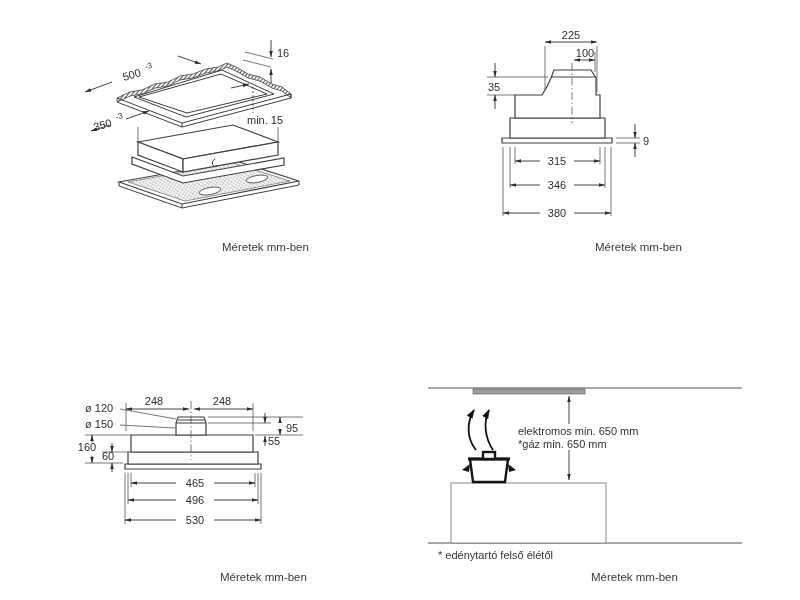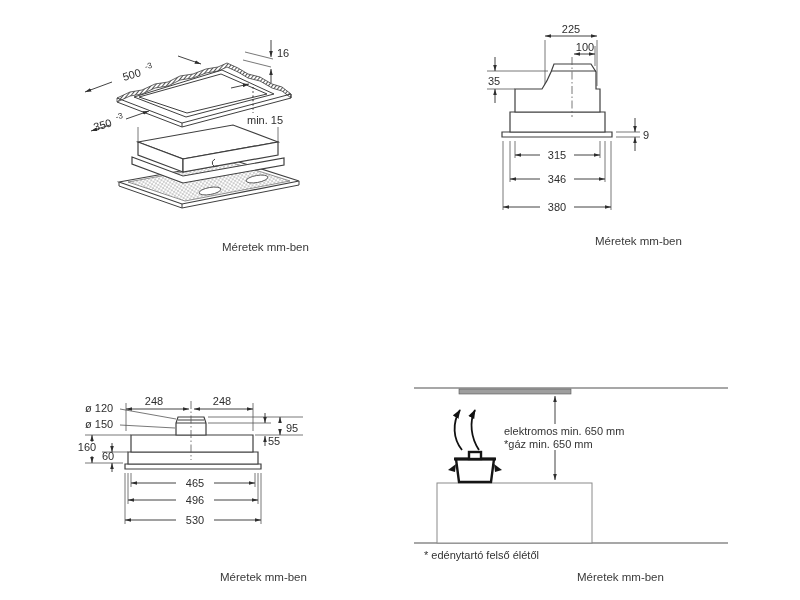--- a/index.html
+++ b/index.html
@@ -104,21 +104,21 @@
         <path class="outl" d="M78,112 L78,125 L123,142 L123,129 Z"></path>
         <path class="outl" d="M123,129 L123,142 L218,125 L218,112 Z"></path>
         <path class="outl" d="M72,127 L123,146 L224,128 L224,135 L123,153 L72,134 Z"></path>
         <path class="outl2" d="M155,129 q-4,2 -2.5,5.5 q1.5,3 5,1.5" stroke-width="1"></path>
       </g>
 
       <text class="cap" x="162" y="221">Méretek mm-ben</text>
     </svg>
   </div>
 
-  <div class="panel" style="left:440px;top:24px">
+  <div class="panel" style="left:440px;top:30px">
     <svg width="320" height="230" viewBox="0 0 320 230">
       <g>
         <path class="outl" d="M62,108 L172,108 L172,113 L62,113 Z"></path>
         <path class="outl" d="M70,88 L165,88 L165,108 L70,108 Z"></path>
         <path class="outl" d="M75,88 L75,65 L102,65 C106,59 109,53 111,48 L114,40 L151,40 L156,48 L156,65 L160,65 L160,88 Z"></path>
         <path class="outl2" d="M111,47 L156,47" stroke-width="0.8"></path>
         <path class="cl" d="M132,33 L132,93"></path>
       </g>
 
       <g>
@@ -225,21 +225,21 @@
         <text x="137" y="134" text-anchor="middle">496</text>
         <path class="dim" d="M67,150 L118,150" marker-start="url(#ah)"></path>
         <path class="dim" d="M156,150 L203,150" marker-end="url(#ah)"></path>
         <text x="137" y="154" text-anchor="middle">530</text>
       </g>
 
       <text class="cap" x="162" y="211">Méretek mm-ben</text>
     </svg>
   </div>
 
-  <div class="panel" style="left:412px;top:370px">
+  <div class="panel" style="left:426px;top:370px">
     <svg width="330" height="220" viewBox="0 0 330 220">
       <path class="room" d="M2,18 L316,18"></path>
       <rect x="47" y="19" width="112" height="5" fill="#9e9e9e" stroke="#555" stroke-width="0.6"></rect>
       <path class="room" d="M2,173 L316,173"></path>
       <rect x="25" y="113" width="155" height="60" fill="#ffffff" stroke="#8a8a8a" stroke-width="1"></rect>
 
       <g>
         <path class="dim" d="M143,54 L143,26" marker-end="url(#ah)" stroke-width="1"></path>
         <path class="dim" d="M143,80 L143,110" marker-end="url(#ah)" stroke-width="1"></path>
       </g>

